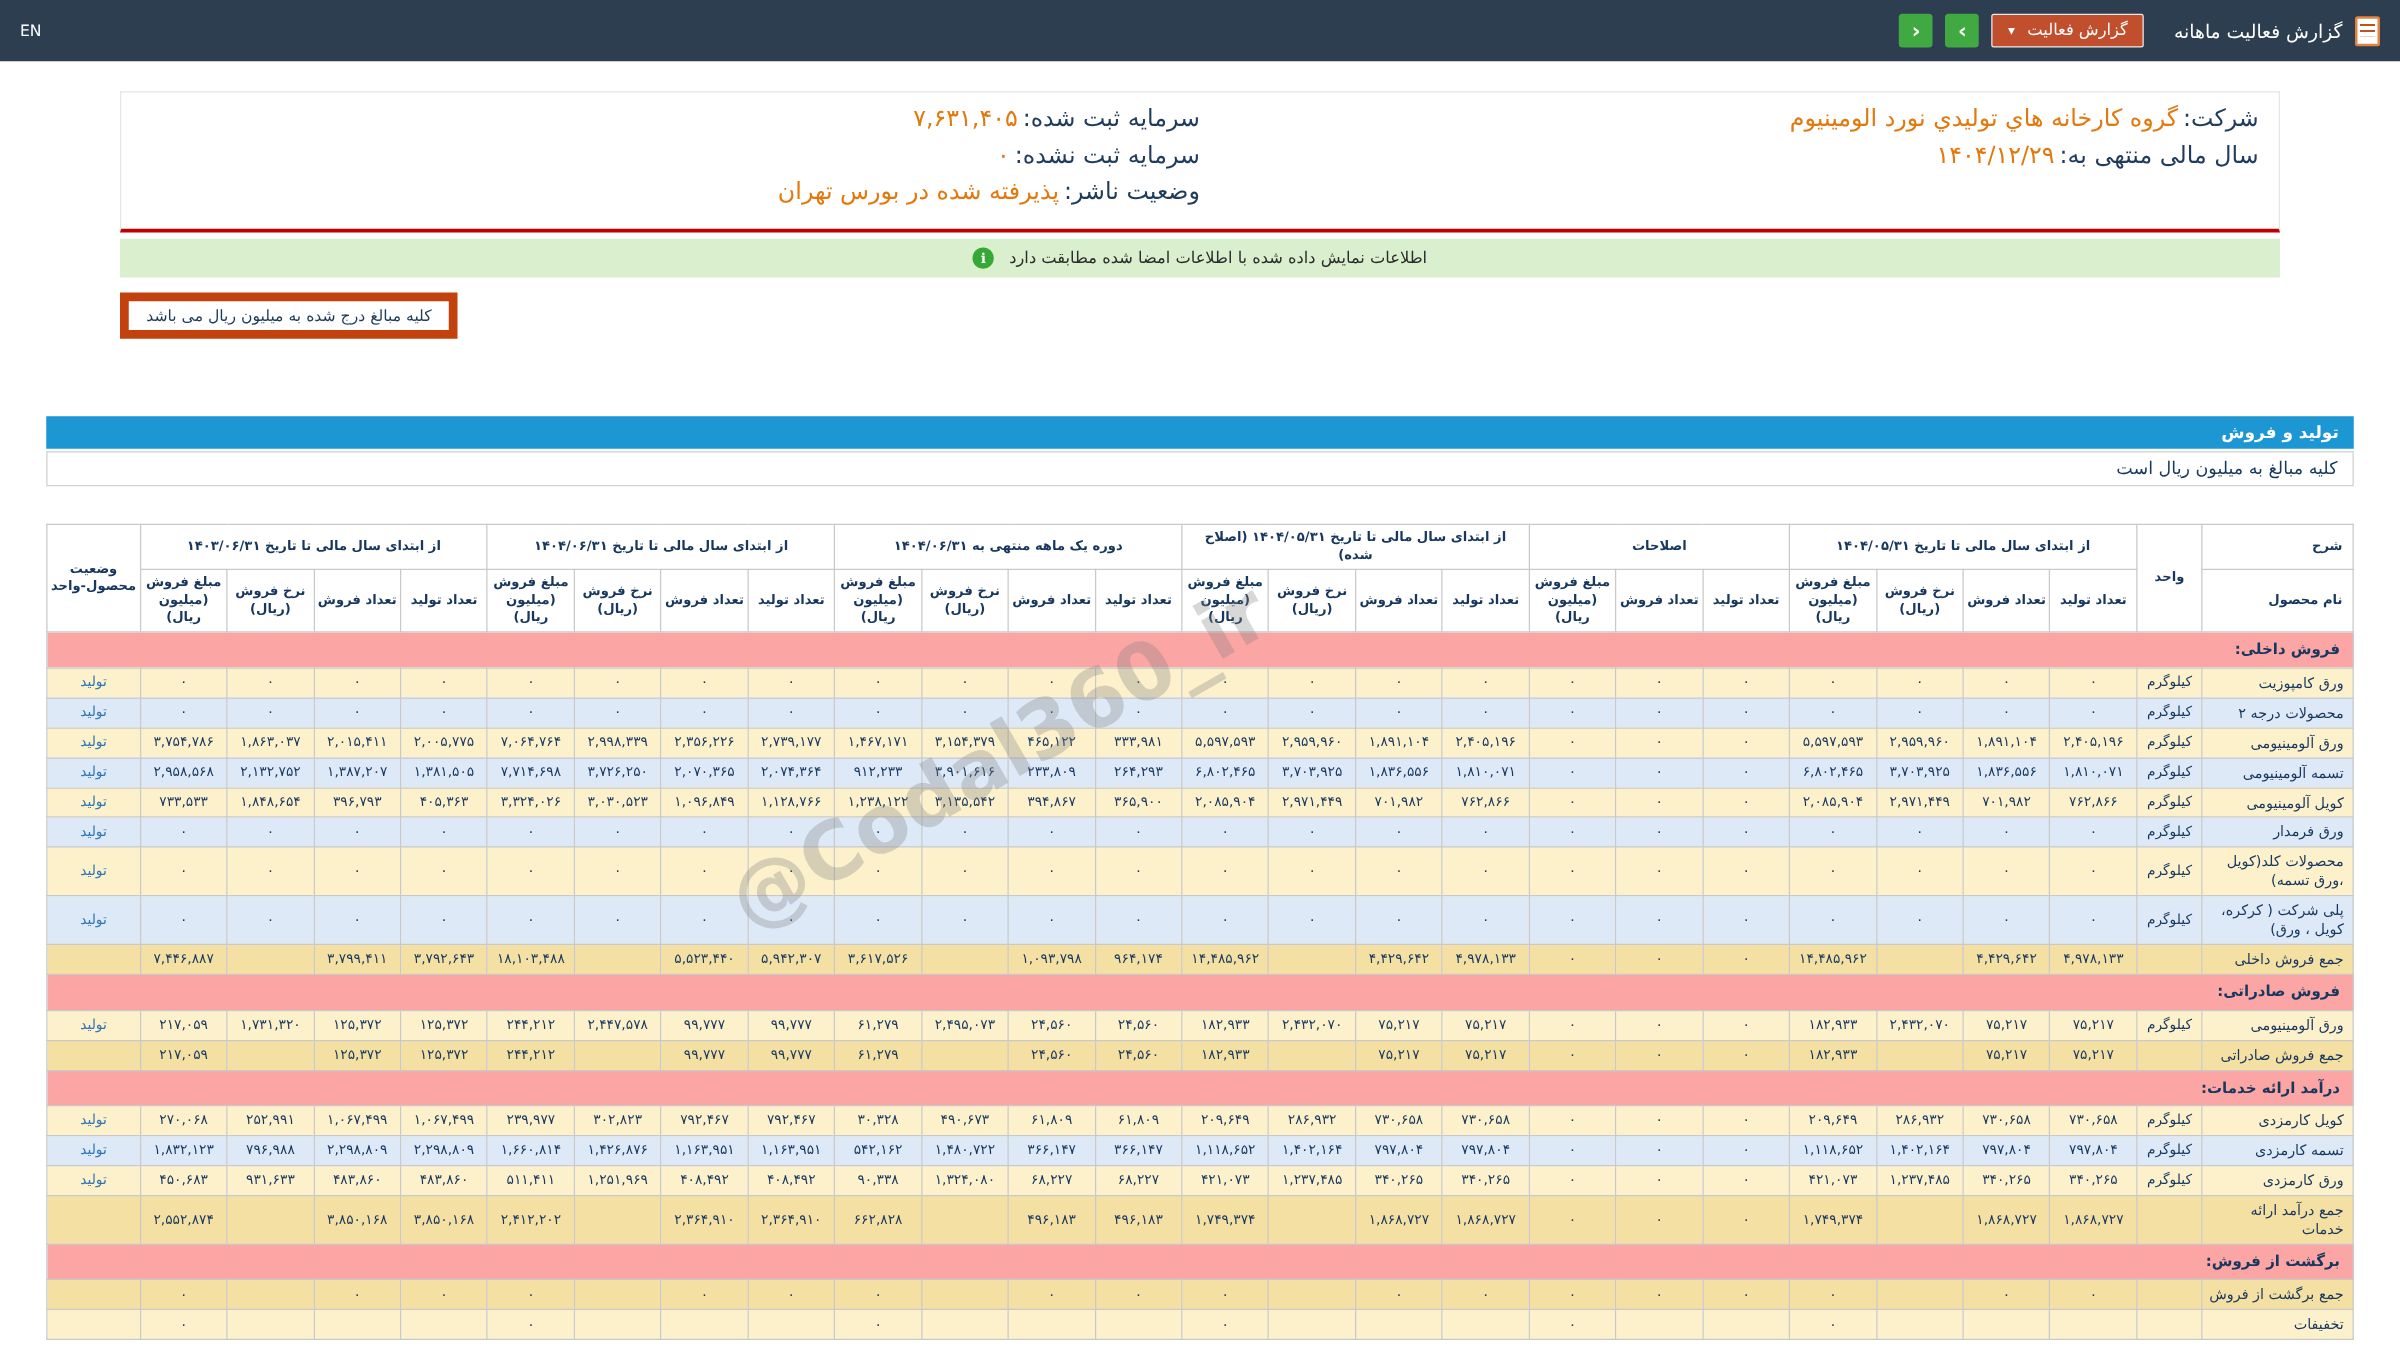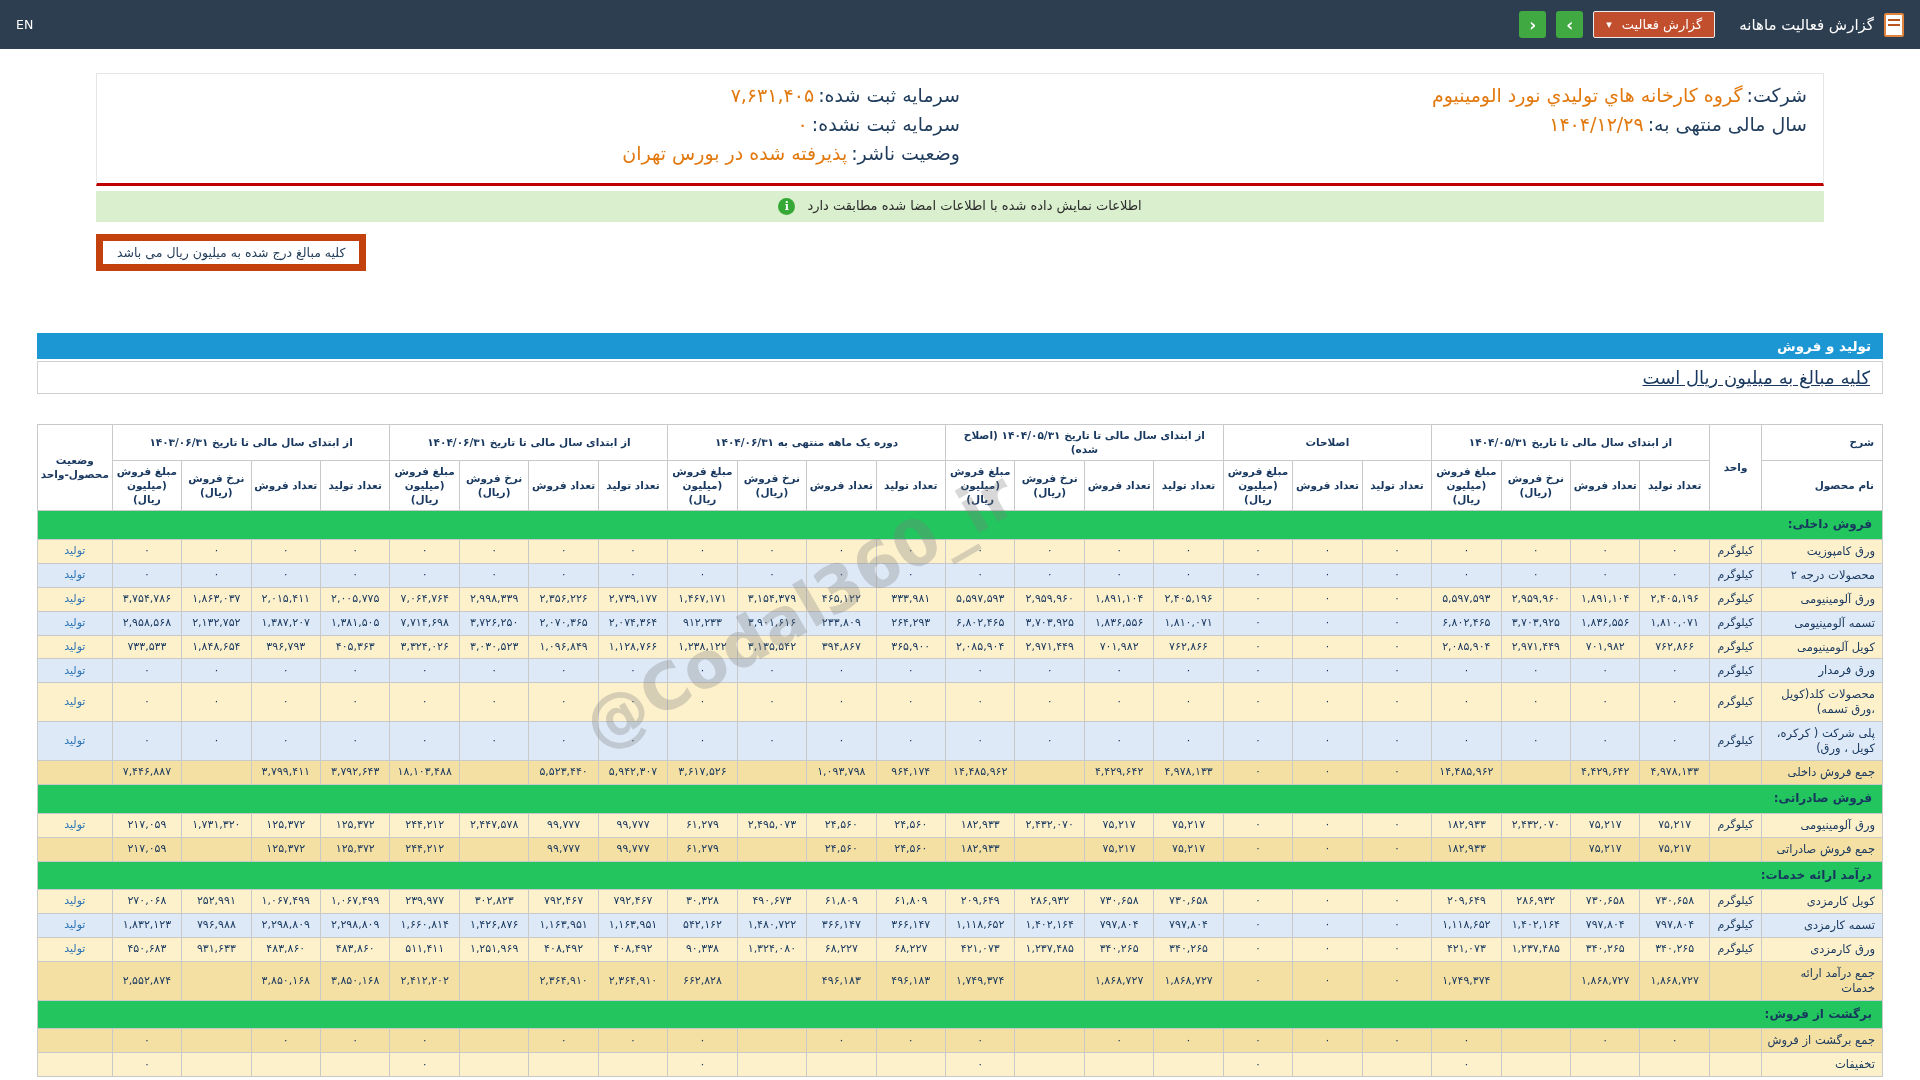--- a/index.html
+++ b/index.html
@@ -29,37 +29,37 @@
   
   .banner{margin:5px 96px 0;background:#d9efcd;padding:7px 0;text-align:center;font-size:13px;color:#2b2b2b;}
   .info-icon{display:inline-flex;width:17px;height:17px;background:#35a835;color:#fff;border-radius:50%;
     align-items:center;justify-content:center;font-size:11px;font-weight:bold;vertical-align:middle;margin-right:8px;
     font-family:"DejaVu Serif", serif;}
   
   .note-row{margin:12px 96px 0;display:flex;justify-content:flex-end;}
   .note-box{border:7px solid #c2410c;padding:4px 14px;font-size:12.5px;color:#1f3b57;background:#fff;}
   
   .bar{margin:62px 37px 0;background:#1c97d4;color:#fff;font-weight:bold;font-size:13.5px;padding:5px 12px;}
-  .subtitle-row{margin:2px 37px 0;border:1px solid #d0d0d0;padding:5px 12px;font-size:18px;color:#17375e;background:#fff;text-decoration:underline;}
+  .subtitle-row{margin:2px 37px 0;border:1px solid #d0d0d0;padding:5px 12px;font-size:14px;color:#17375e;background:#fff;}
   
   .table-wrap{margin:30px 37px 0;position:relative;}
   table{width:100%;border-collapse:collapse;table-layout:fixed;}
   th,td{border:1px solid #c9c9c9;font-size:11px;color:#17375e;text-align:center;vertical-align:middle;
     padding:4px 2px;word-wrap:break-word;line-height:1.3;}
   thead th{background:#fff;font-weight:bold;font-size:10.5px;}
   thead .group-h{font-size:10.5px;padding:4px 3px;}
   thead .desc-h{text-align:right;padding-right:8px;}
   td.desc{text-align:right;padding-right:7px;font-size:11.5px;}
   td.num{direction:ltr;}
   td.status{color:#2e75b6;}
   tr.cream td{background:#fdf1cc;}
   tr.blue td{background:#dde9f7;}
   tr.total td{background:#f5e0a3;}
   tr.total td.desc{font-weight:normal;}
-  tr.section td{background:#22c55e;text-align:right;font-weight:bold;font-size:12px;padding:6px 10px;}
+  tr.section td{background:#fca5a5;text-align:right;font-weight:bold;font-size:12px;padding:6px 10px;}
   .watermark{position:absolute;top:150px;left:520px;transform:rotate(-30deg);font-size:64px;font-weight:bold;
     color:rgba(125,125,125,0.30);pointer-events:none;direction:ltr;z-index:5;white-space:nowrap;}
 </style>
 </head>
 <body>
 
 <div class="navbar">
   <span class="nav-icon"></span>
   <span class="nav-title">گزارش فعالیت ماهانه</span>
   <div class="dropdown">

